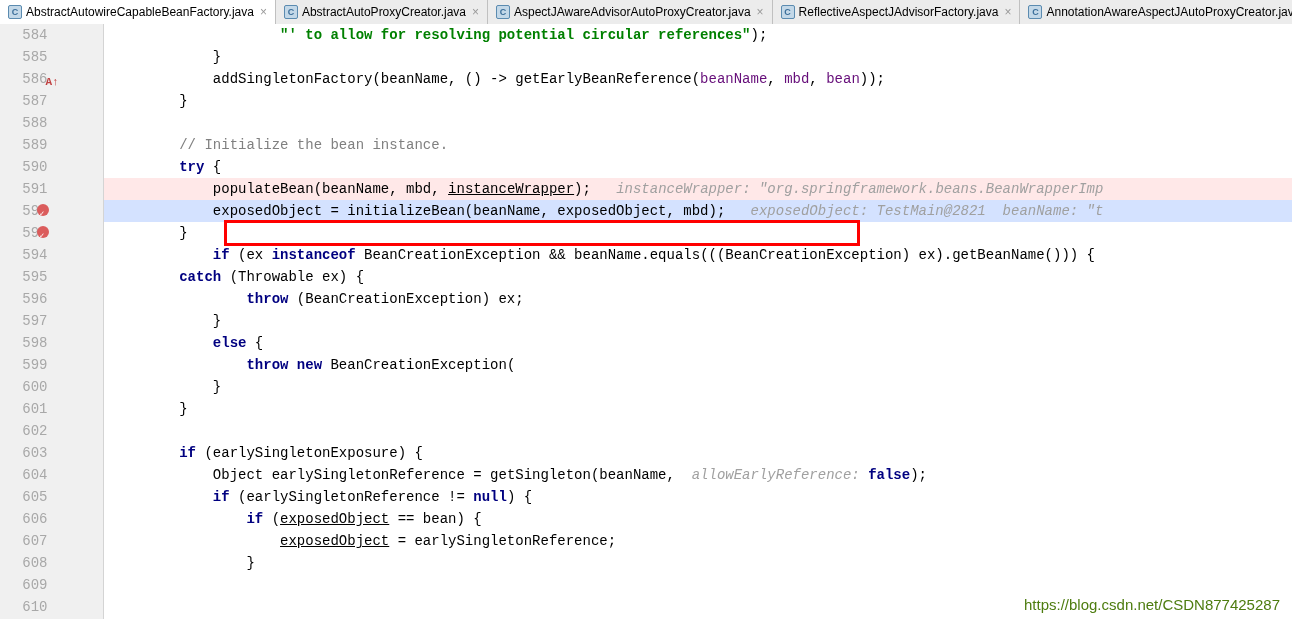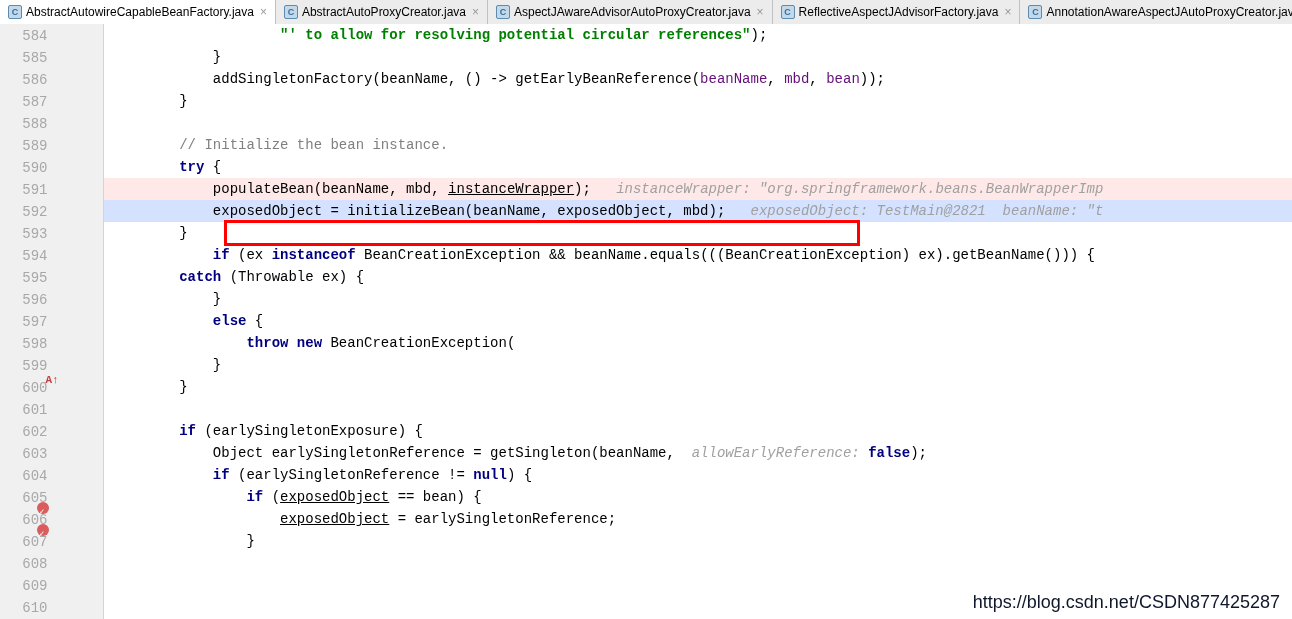--- a/index.html
+++ b/index.html
@@ -7,41 +7,41 @@
 
 
 .tab-bar { height:24px; display:flex; border-bottom:1px solid #c0c0c0; background:#ececec; }
 .tab { display:flex; align-items:center; gap:4px; padding:0 8px; height:24px; border-right:1px solid #c0c0c0; background:#ececec; cursor:pointer; white-space:nowrap; }
 .tab.active { background:#fff; }
 .file-icon { width:14px; height:14px; display:inline-flex; align-items:center; justify-content:center; background:#c3d8e8; border:1px solid #5b8bb0; border-radius:2px; color:#3b6e99; font-size:9px; font-weight:bold; font-family:Arial; }
 .close-x { color:#999; font-size:12px; margin-left:2px; }
 
 
 .editor { display:flex; height:595px; font-family:"Consolas","Courier New",monospace; font-size:14px; line-height:22px; }
-.gutter { width:104px; background:#f0f0f0; border-right:1px solid #d4d4d4; display:flex;align-items:center; }
+.gutter { width:104px; background:#f0f0f0; border-right:1px solid #d4d4d4; display:flex; }
 .line-nums { width:58px; text-align:right; color:#a8a8a8; padding-right:10px; }
 .line-nums div { height:22px; }
 .markers { width:46px; position:relative; }
 .bp { width:12px; height:12px; border-radius:50%; background:#db5c5c; position:absolute; left:-20px; }
 .bp::after { content:"✓"; color:#fff; font-size:8px; position:absolute; top:-1px; left:2px; }
 .code-area { flex:1; position:relative; background:#fff; overflow:hidden; }
 .code-line { height:22px; padding-left:8px; white-space:pre; position:relative; }
 .hl-pink { background:#ffe8e8; }
 .hl-blue { background:#d4e2ff; }
 .red-box { position:absolute; border:3px solid #ff0000; pointer-events:none; }
 
 
 .kw { color:#000080; font-weight:bold; }
 .str { color:#008000; font-weight:bold; }
 .cmt { color:#808080; }
 .hint { color:#a0a0a0; font-style:italic; }
 .param { color:#660e7a; }
 .underline { text-decoration:underline; }
 
-.watermark { position:absolute; right:12px; bottom:6px; color:#0f172a; font-size:18px; font-family:Arial; }
+.watermark { position:absolute; right:12px; bottom:6px; color:#4d7c0f; font-size:15px; font-family:Arial; }
 .arrow-up { position:absolute; color:#c04040; font-size:11px; font-weight:bold; }
 </style>
 </head>
 <body>
 
 <div class="tab-bar">
   <div class="tab active">
     <span class="file-icon">C</span>
     <span>AbstractAutowireCapableBeanFactory.java</span>
     <span class="close-x">×</span>
@@ -111,20 +111,21 @@
     <div class="code-line"><span>            </span><span>addSingletonFactory(beanName, () -&gt; getEarlyBeanReference(</span><span class="param">beanName</span><span>, </span><span class="param">mbd</span><span>, </span><span class="param">bean</span><span>));</span></div>
     <div class="code-line"><span>        </span><span>}</span></div>
     <div class="code-line"><span></span></div>
     <div class="code-line"><span>        </span><span class="cmt">// Initialize the bean instance.</span></div>
     <div class="code-line"><span>        </span><span class="kw">try</span><span> {</span></div>
     <div class="code-line hl-pink"><span>            </span><span>populateBean(beanName, mbd, </span><span class="underline">instanceWrapper</span><span>);   </span><span class="hint">instanceWrapper: "org.springframework.beans.BeanWrapperImp</span></div>
     <div class="code-line hl-blue"><span>            </span><span>exposedObject = initializeBean(beanName, exposedObject, mbd);</span><span>   </span><span class="hint">exposedObject: TestMain@2821  beanName: "t</span></div>
     <div class="code-line"><span>        </span><span>}</span></div>
     <div class="code-line"><span>            </span><span class="kw">if</span><span> (ex </span><span class="kw">instanceof</span><span> BeanCreationException &amp;&amp; beanName.equals(((BeanCreationException) ex).getBeanName())) {</span></div>
     <div class="code-line"><span>        </span><span class="kw">catch</span><span> (Throwable ex) {</span></div>
+    <div class="code-line"><span>                </span><span class="kw">throw</span><span> (BeanCreationException) ex;</span></div>
     <div class="code-line"><span>            </span><span>}</span></div>
     <div class="code-line"><span>            </span><span class="kw">else</span><span> {</span></div>
     <div class="code-line"><span>                </span><span class="kw">throw new</span><span> BeanCreationException(</span></div>
     <div class="code-line"><span>            </span><span>}</span></div>
     <div class="code-line"><span>        </span><span>}</span></div>
     <div class="code-line"><span></span></div>
     <div class="code-line"><span>        </span><span class="kw">if</span><span> (earlySingletonExposure) {</span></div>
     <div class="code-line"><span>            </span><span>Object earlySingletonReference = getSingleton(beanName, </span><span class="hint"> allowEarlyReference: </span><span class="kw">false</span><span>);</span></div>
     <div class="code-line"><span>            </span><span class="kw">if</span><span> (earlySingletonReference != </span><span class="kw">null</span><span>) {</span></div>
     <div class="code-line"><span>                </span><span class="kw">if</span><span> (</span><span class="underline">exposedObject</span><span> == bean) {</span></div>

